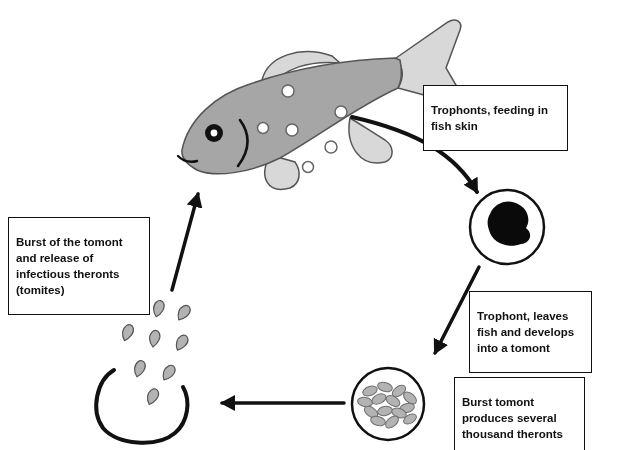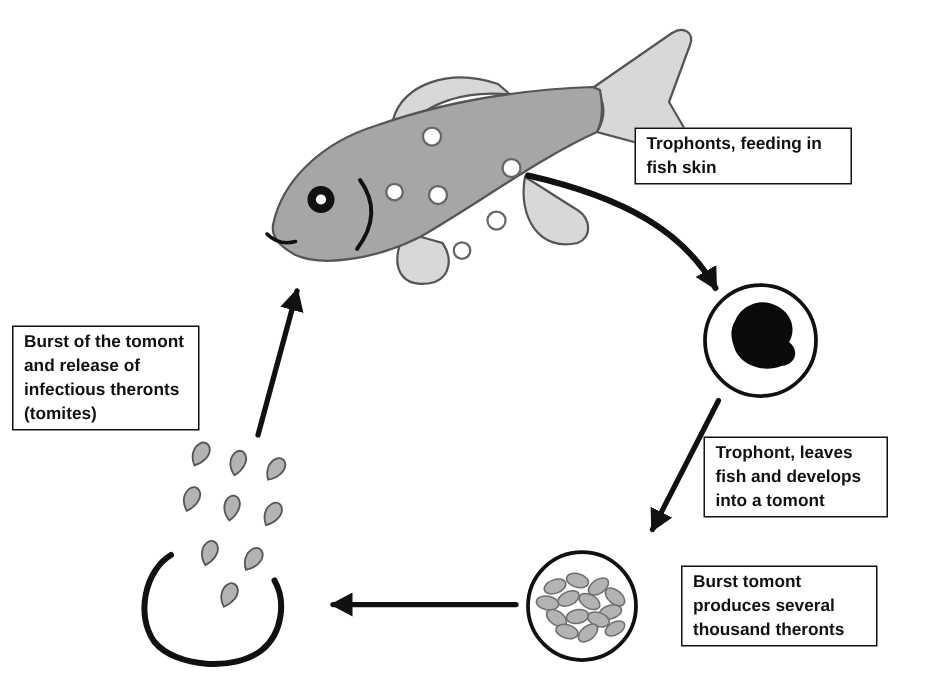--- a/index.html
+++ b/index.html
@@ -8,31 +8,31 @@
     width:618px;height:450px;
     background:#ffffff;
     font-family:"Liberation Sans", sans-serif;
     overflow:hidden;
   }
   #diagram-svg{position:absolute;left:0;top:0;}
   .label-box{
     position:absolute;
     background:#ffffff;
     border:1px solid #111;
-    padding:2px 7px;
+    padding:16px 7px;
     font-size:11.5px;
     font-weight:600;
     line-height:1.4;
     color:#111;
     box-sizing:border-box;
   }
   #label-trophonts{left:423px;top:85px;width:145px;}
   #label-trophont-leaves{left:469px;top:291px;width:123px;}
   #label-tomont-produces{left:454px;top:377px;width:131px;}
-  #label-burst{left:8px;top:217px;width:125px;}
+  #label-burst{left:8px;top:217px;width:142px;}
 </style>
 </head>
 <body>
 
 <div id="stage">
 
   <svg id="diagram-svg" width="618" height="450" viewBox="0 0 618 450">
     <defs>
       <marker id="ah" markerUnits="userSpaceOnUse" markerWidth="18" markerHeight="16" refX="13" refY="8" orient="auto">
         <path d="M0,0 L15,8 L0,16 Z" fill="#111"></path>

